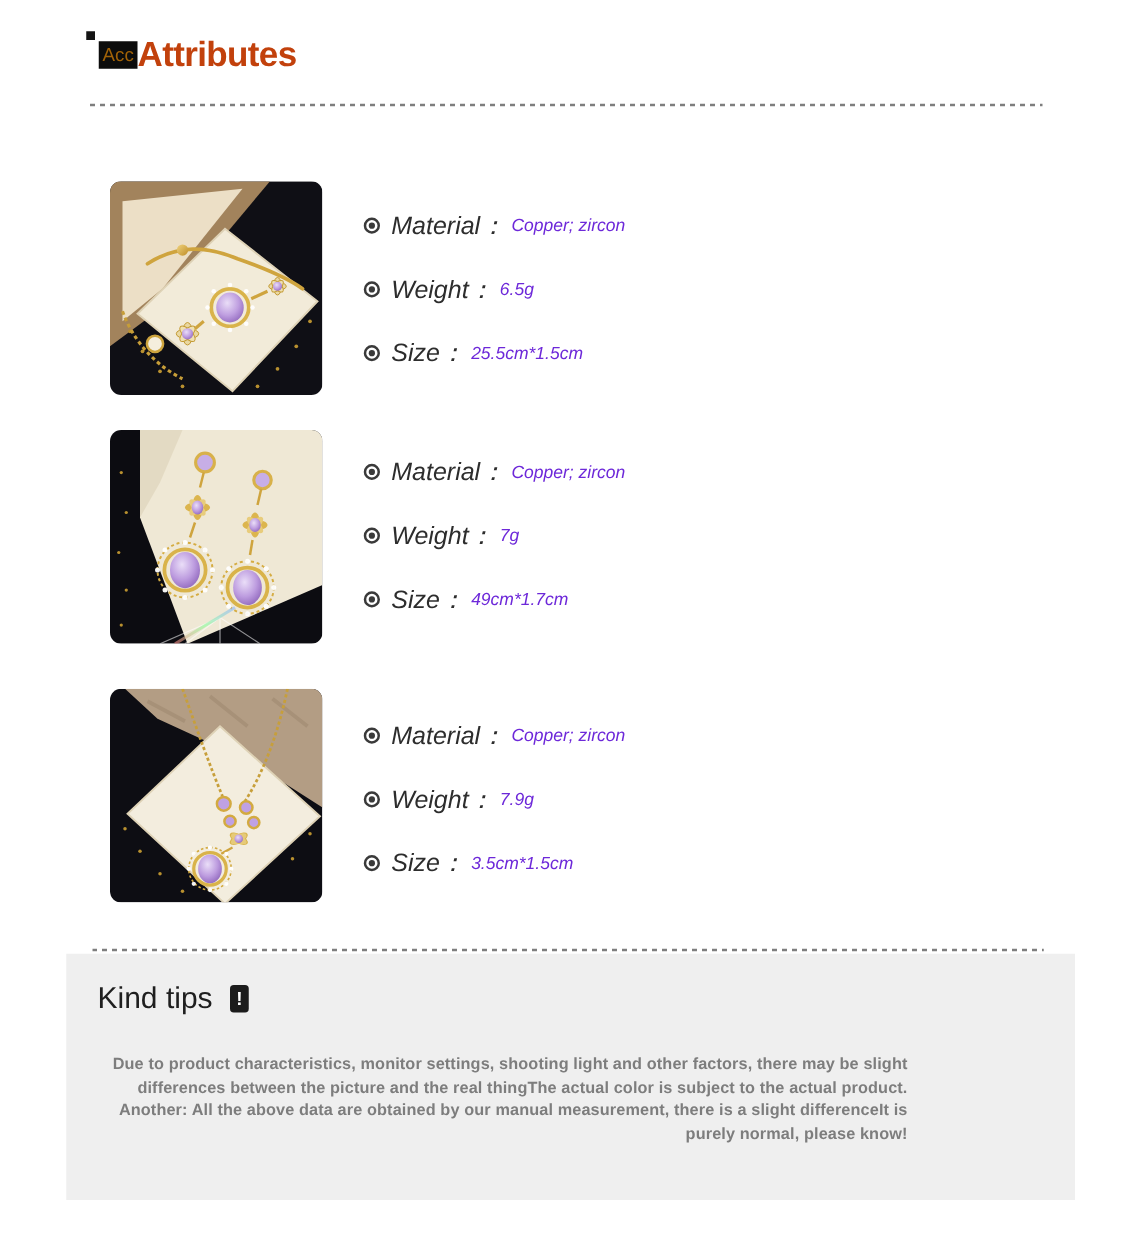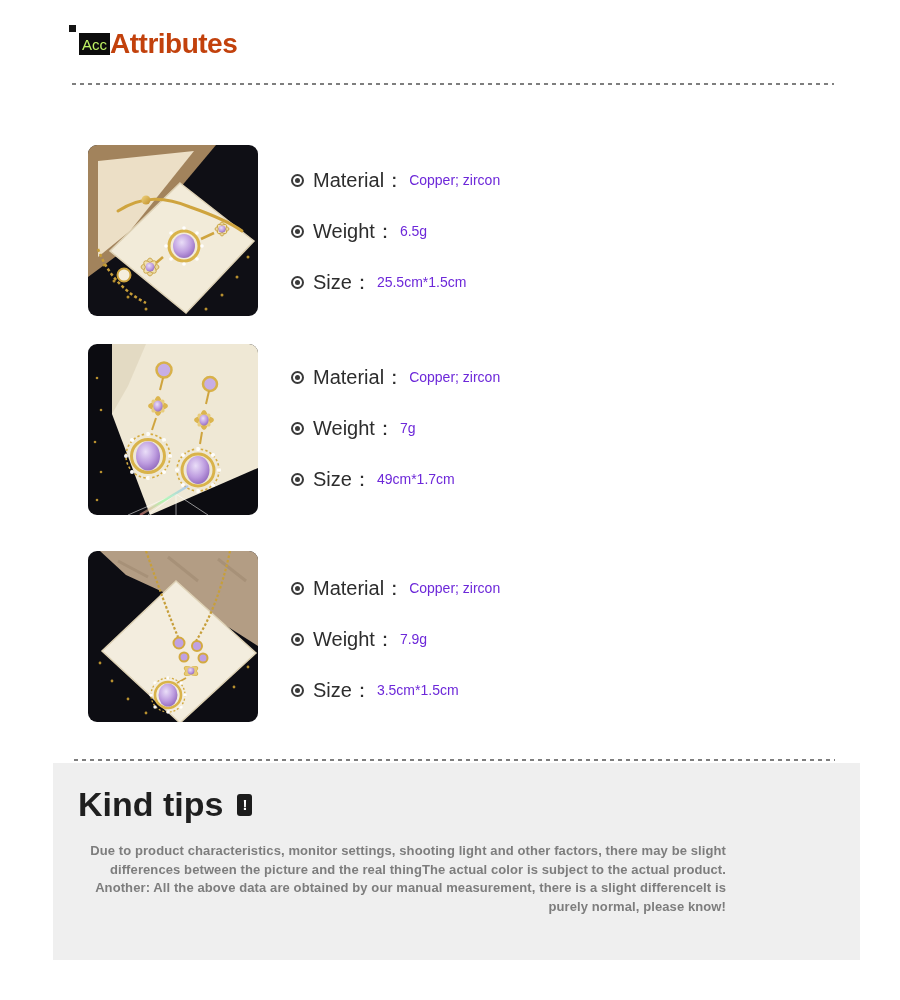--- a/index.html
+++ b/index.html
@@ -2,52 +2,52 @@
 <html><head>
 <meta charset="utf-8">
 <style>
   html,body { margin:0; padding:0; background:#ffffff; }
   body { width:900px; height:1000px; font-family:"Liberation Sans", sans-serif; }
   .page { position:relative; width:900px; height:1000px; overflow:hidden; background:#fff; }
 
   
   .mini-square { position:absolute; left:69px; top:25px; width:7px; height:7px; background:#141414; }
   .brand-row { position:absolute; left:79px; top:33px; display:flex; align-items:flex-end; }
-  .brand-badge { background:#0c0c0c; color:#bef264; font-size:15px; height:22px; padding:0 3px;
+  .brand-badge { background:#0c0c0c; color:#a16207; font-size:15px; height:22px; padding:0 3px;
                  display:flex; align-items:center; letter-spacing:0; }
   .page-title { font-size:28px; font-weight:bold; color:#c2410c; line-height:22px; letter-spacing:-0.5px; }
 
   
   .divider { position:absolute; height:2px;
              background:repeating-linear-gradient(90deg,#7e7e7e 0 4px, transparent 4px 8px); }
   .divider-top { left:72px; top:83px; width:762px; }
   .divider-bottom { left:74px; top:759px; width:761px; }
 
   
   .photo { position:absolute; left:88px; width:170px; height:171px; border-radius:9px; overflow:hidden; }
   .photo svg { display:block; }
   .photo-1 { top:145px; }
   .photo-2 { top:344px; }
   .photo-3 { top:551px; }
 
-  .attrs { position:absolute; left:291px; display:flex; flex-direction:column; gap:27px; }
+  .attrs { position:absolute; left:291px; display:flex; flex-direction:column; gap:27px;font-style:italic; }
   .attrs-1 { top:168px; }
   .attrs-2 { top:365px; }
   .attrs-3 { top:576px; }
   .attr-line { display:flex; align-items:center; height:24px; white-space:nowrap; }
   .bullet { width:9px; height:9px; border:2px solid #3a3a3a; border-radius:50%;
             display:inline-flex; align-items:center; justify-content:center; margin-right:9px; flex:none; }
   .bullet-dot { width:5px; height:5px; background:#3a3a3a; border-radius:50%; }
   .attr-label { font-size:20px; color:#2d2d2d; }
   .attr-value { font-size:14px; color:#6d28d9; margin-left:5px; }
 
   
   .tips-panel { position:absolute; left:53px; top:763px; width:807px; height:197px; background:#efefef; }
   .tips-header { position:absolute; left:25px; top:22px; display:flex; align-items:center; }
-  .tips-title { font-size:34px; color:#1f1f1f; font-weight:700; }
+  .tips-title { font-size:24px; color:#1f1f1f; font-weight:400; }
   .tips-icon { width:15px; height:22px; background:#1c1c1c; border-radius:3px; color:#ffffff;
                font-size:15px; font-weight:bold; display:flex; align-items:center; justify-content:center;
                margin-left:14px; }
   .tips-body { position:absolute; left:25px; top:79px; width:648px; font-size:13px; font-weight:bold;
                color:#7d7d7d; line-height:18.5px; letter-spacing:0.1px;text-align:right; }
 </style>
 </head>
 <body>
 
 <div class="page">

